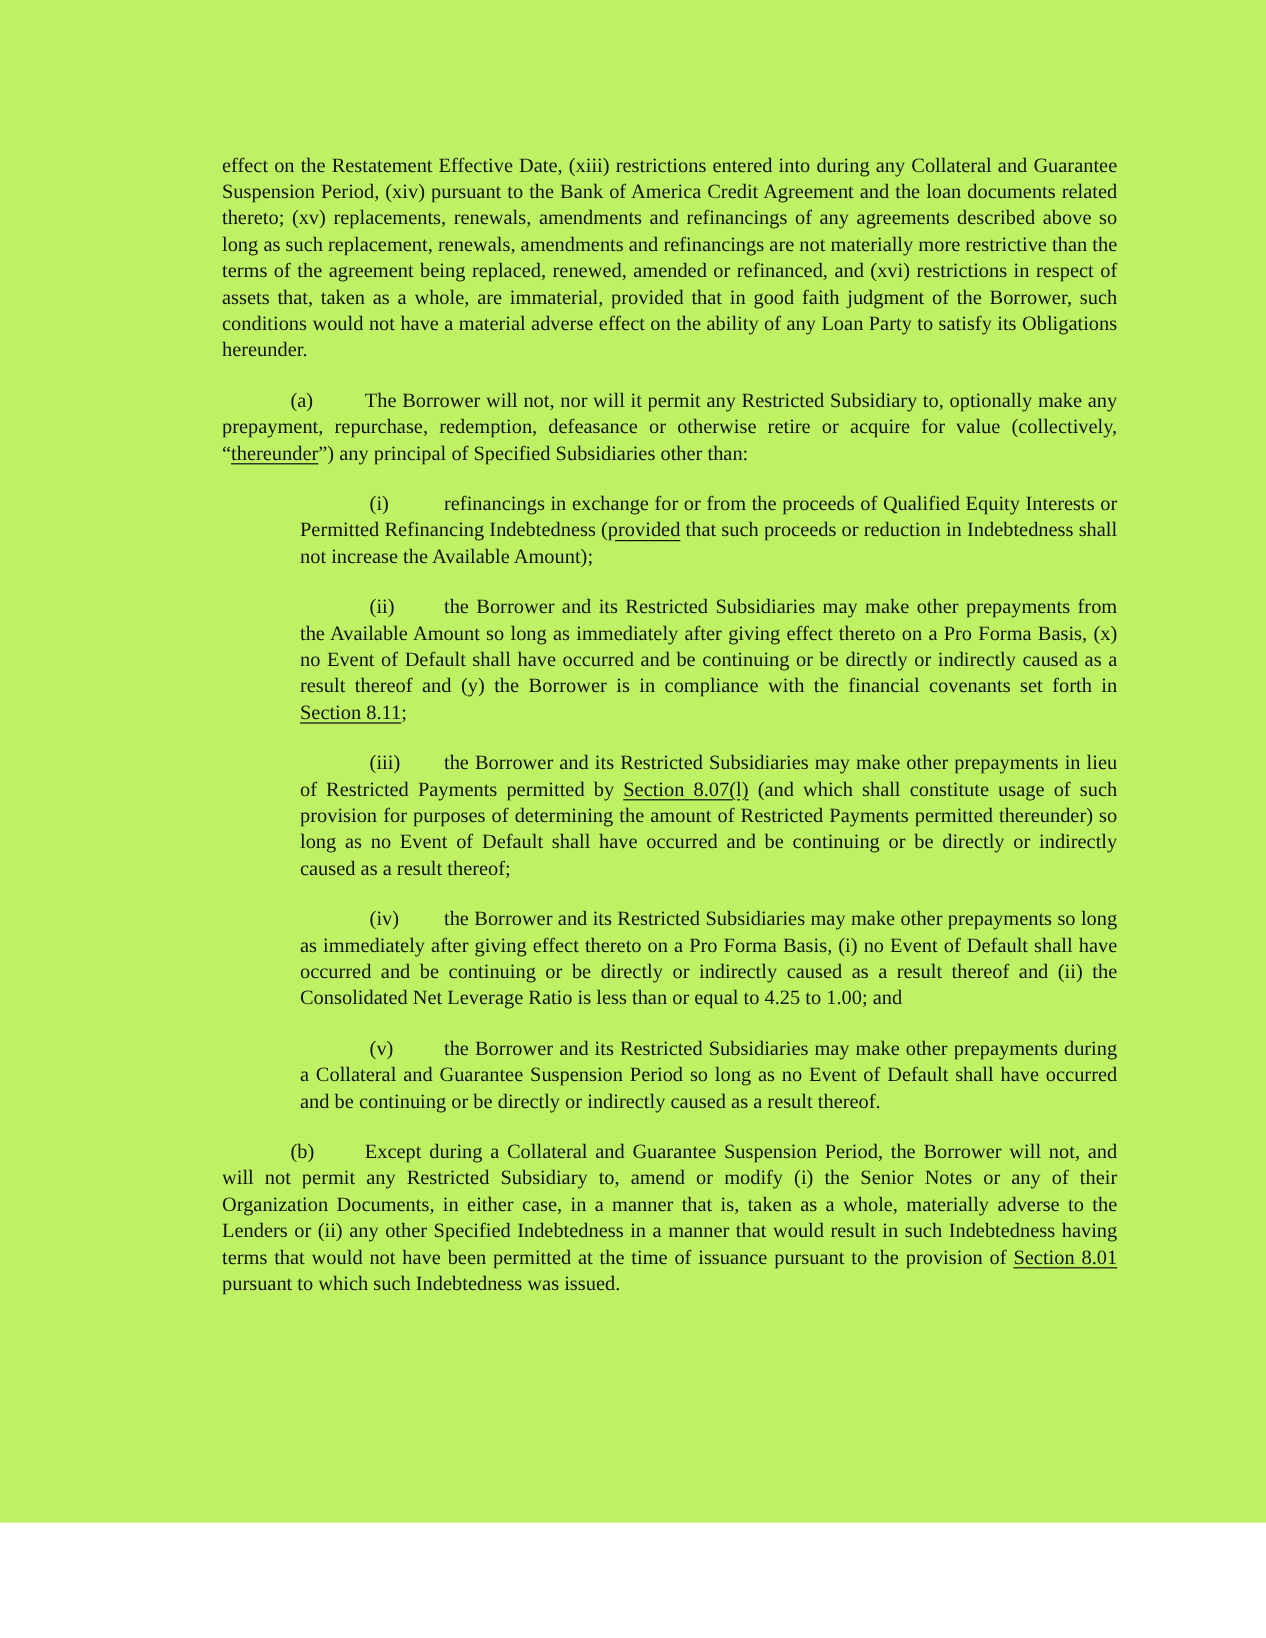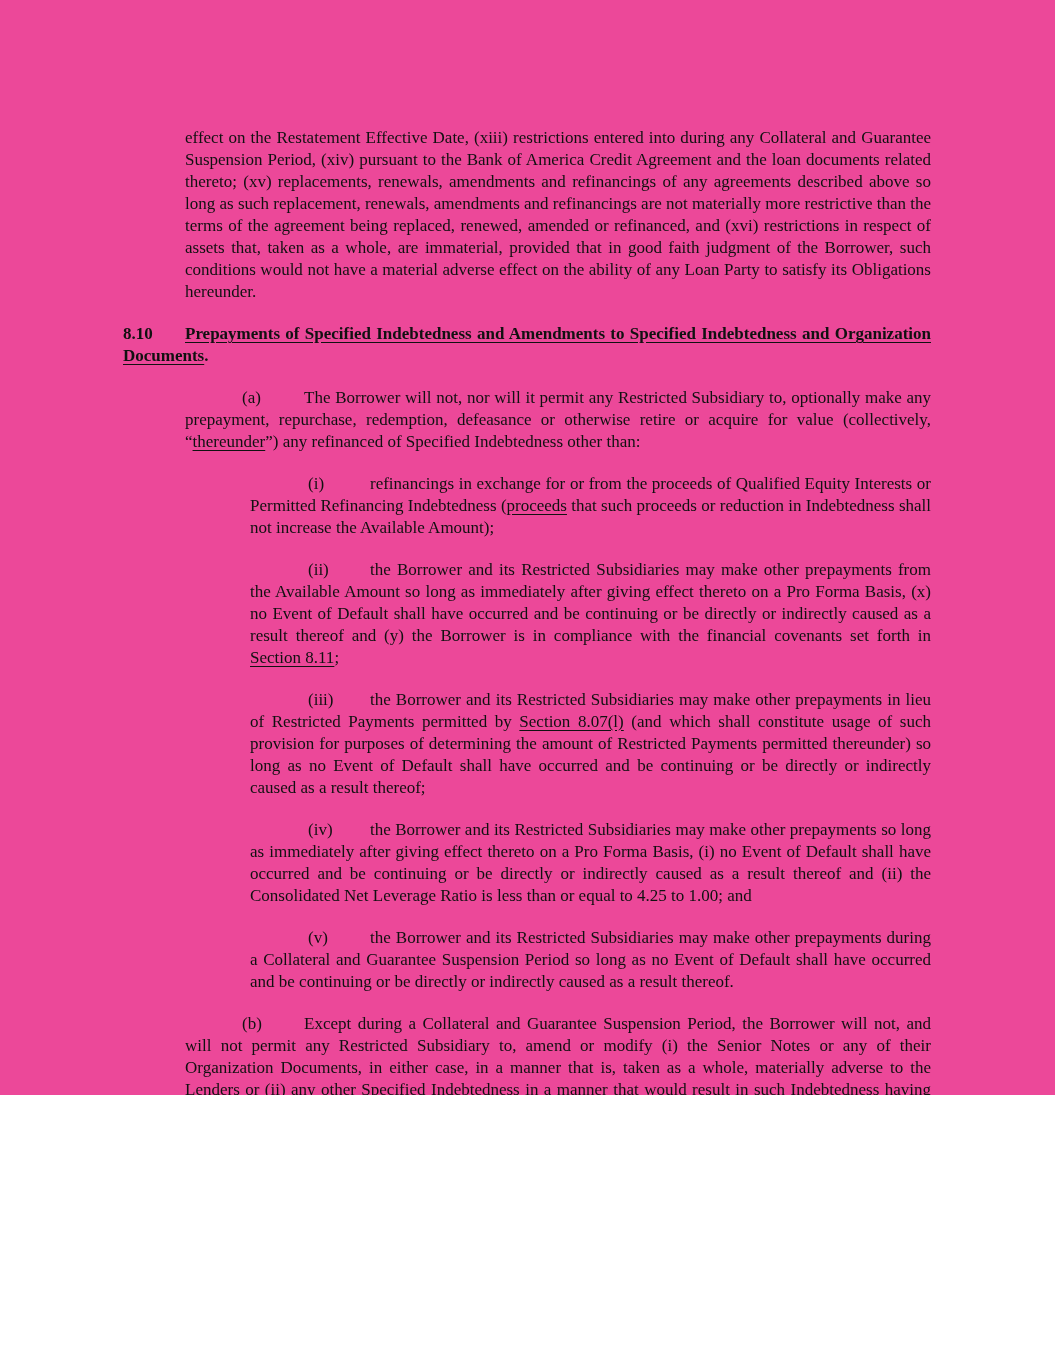--- a/index.html
+++ b/index.html
@@ -3,22 +3,22 @@
 <meta charset="utf-8">
 <style>
   html, body {
     margin: 0;
     padding: 0;
     background: #ffffff;
   }
   .page {
     position: relative;
     width: 1055px;
-    height: 1095px;
-    background: #ec4899;
+    height: 1269px;
+    background: #bef264;
     color: #000000;
     font-family: "Liberation Serif", serif;
     overflow: hidden;
   }
   .content {
     position: absolute;
     left: 123px;
     top: 127px;
     width: 808px;
   }
@@ -64,23 +64,22 @@
     line-height: 22px;
     color: #111111;
   }
 </style>
 </head>
 <body>
 
 <div class="page">
   <div class="content">
       <p class="block continuation"><span>effect on the Restatement Effective Date, (xiii) restrictions entered into during any Collateral and Guarantee Suspension Period, (xiv) pursuant to the Bank of America Credit Agreement and the loan documents related thereto; (xv) replacements, renewals, amendments and refinancings of any agreements described above so long as such replacement, renewals, amendments and refinancings are not materially more restrictive than the terms of the agreement being replaced, renewed, amended or refinanced, and (xvi) restrictions in respect of assets that, taken as a whole, are immaterial, provided that in good faith judgment of the Borrower, such conditions would not have a material adverse effect on the ability of any Loan Party to satisfy its Obligations hereunder.</span></p>
-      <p class="block heading"><span class="tab-label">8.10</span><span class="u">Prepayments of Specified Indebtedness and Amendments to Specified Indebtedness and Organization Documents</span><span>.</span></p>
-      <p class="block level1"><span class="tab-label">(a)</span><span>The Borrower will not, nor will it permit any Restricted Subsidiary to, optionally make any prepayment, repurchase, redemption, defeasance or otherwise retire or acquire for value (collectively, “</span><span class="u">thereunder</span><span>”) any refinanced of Specified Indebtedness other than:</span></p>
-      <p class="block item"><span class="tab-label">(i)</span><span>refinancings in exchange for or from the proceeds of Qualified Equity Interests or Permitted Refinancing Indebtedness (</span><span class="u">proceeds</span><span> that such proceeds or reduction in Indebtedness shall not increase the Available Amount);</span></p>
+      <p class="block level1"><span class="tab-label">(a)</span><span>The Borrower will not, nor will it permit any Restricted Subsidiary to, optionally make any prepayment, repurchase, redemption, defeasance or otherwise retire or acquire for value (collectively, “</span><span class="u">thereunder</span><span>”) any principal of Specified Subsidiaries other than:</span></p>
+      <p class="block item"><span class="tab-label">(i)</span><span>refinancings in exchange for or from the proceeds of Qualified Equity Interests or Permitted Refinancing Indebtedness (</span><span class="u">provided</span><span> that such proceeds or reduction in Indebtedness shall not increase the Available Amount);</span></p>
       <p class="block item"><span class="tab-label">(ii)</span><span>the Borrower and its Restricted Subsidiaries may make other prepayments from the Available Amount so long as immediately after giving effect thereto on a Pro Forma Basis, (x) no Event of Default shall have occurred and be continuing or be directly or indirectly caused as a result thereof and (y) the Borrower is in compliance with the financial covenants set forth in </span><span class="u">Section 8.11</span><span>;</span></p>
       <p class="block item"><span class="tab-label">(iii)</span><span>the Borrower and its Restricted Subsidiaries may make other prepayments in lieu of Restricted Payments permitted by </span><span class="u">Section 8.07(l)</span><span> (and which shall constitute usage of such provision for purposes of determining the amount of Restricted Payments permitted thereunder) so long as no Event of Default shall have occurred and be continuing or be directly or indirectly caused as a result thereof;</span></p>
       <p class="block item"><span class="tab-label">(iv)</span><span>the Borrower and its Restricted Subsidiaries may make other prepayments so long as immediately after giving effect thereto on a Pro Forma Basis, (i) no Event of Default shall have occurred and be continuing or be directly or indirectly caused as a result thereof and (ii) the Consolidated Net Leverage Ratio is less than or equal to 4.25 to 1.00; and</span></p>
       <p class="block item"><span class="tab-label">(v)</span><span>the Borrower and its Restricted Subsidiaries may make other prepayments during a Collateral and Guarantee Suspension Period so long as no Event of Default shall have occurred and be continuing or be directly or indirectly caused as a result thereof.</span></p>
       <p class="block level1"><span class="tab-label">(b)</span><span>Except during a Collateral and Guarantee Suspension Period, the Borrower will not, and will not permit any Restricted Subsidiary to, amend or modify (i) the Senior Notes or any of their Organization Documents, in either case, in a manner that is, taken as a whole, materially adverse to the Lenders or (ii) any other Specified Indebtedness in a manner that would result in such Indebtedness having terms that would not have been permitted at the time of issuance pursuant to the provision of </span><span class="u">Section 8.01</span><span> pursuant to which such Indebtedness was issued.</span></p>
     </div>
   <div class="page-number">96</div>
 </div>
 
 </body></html>

